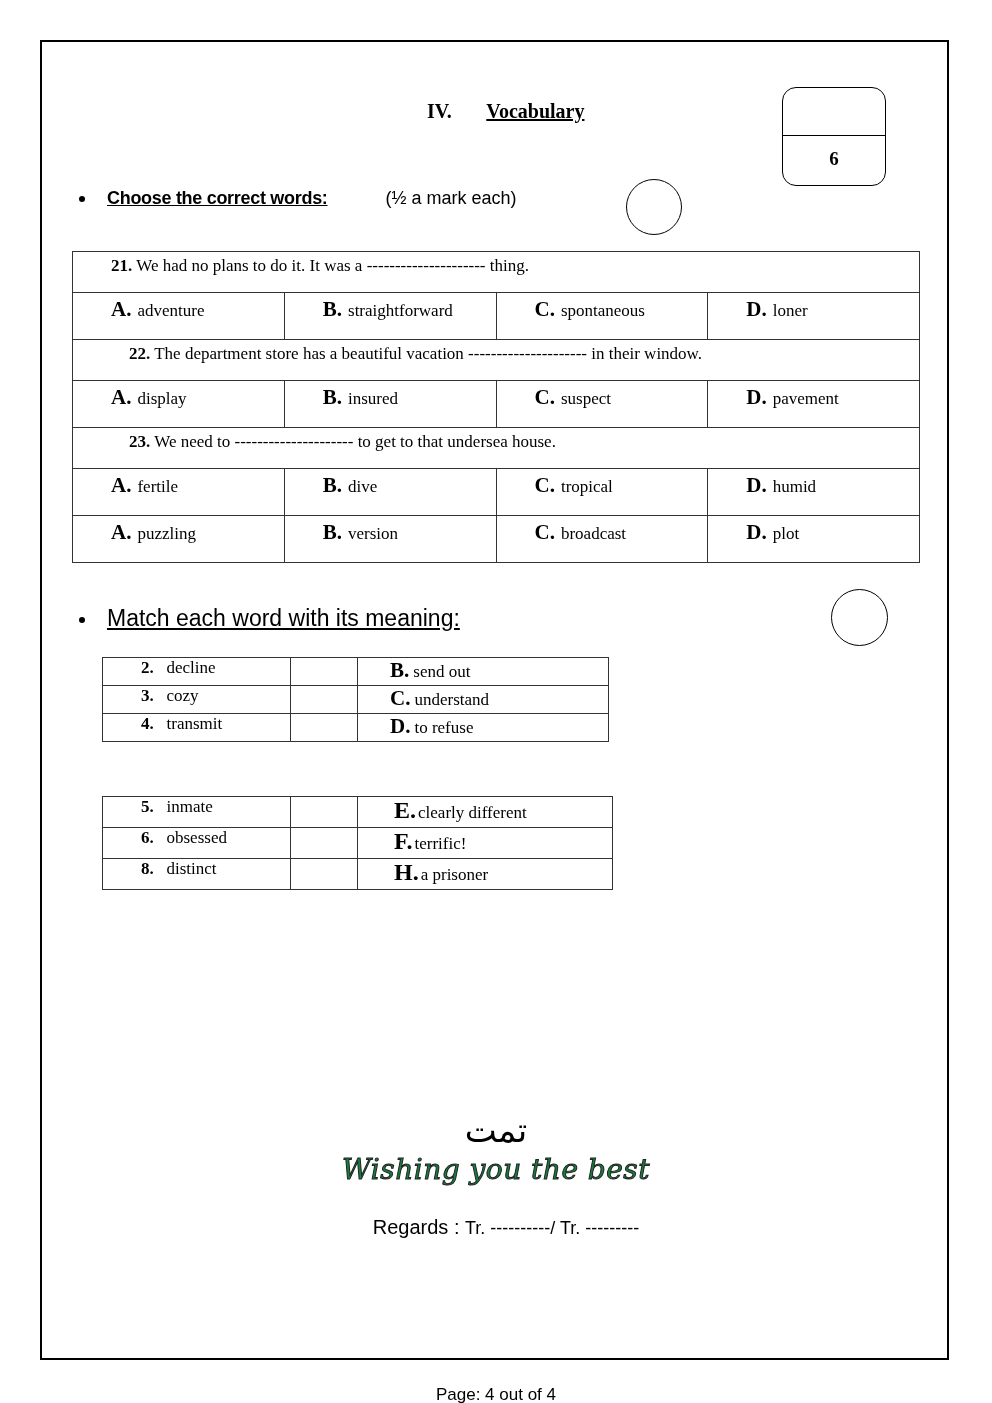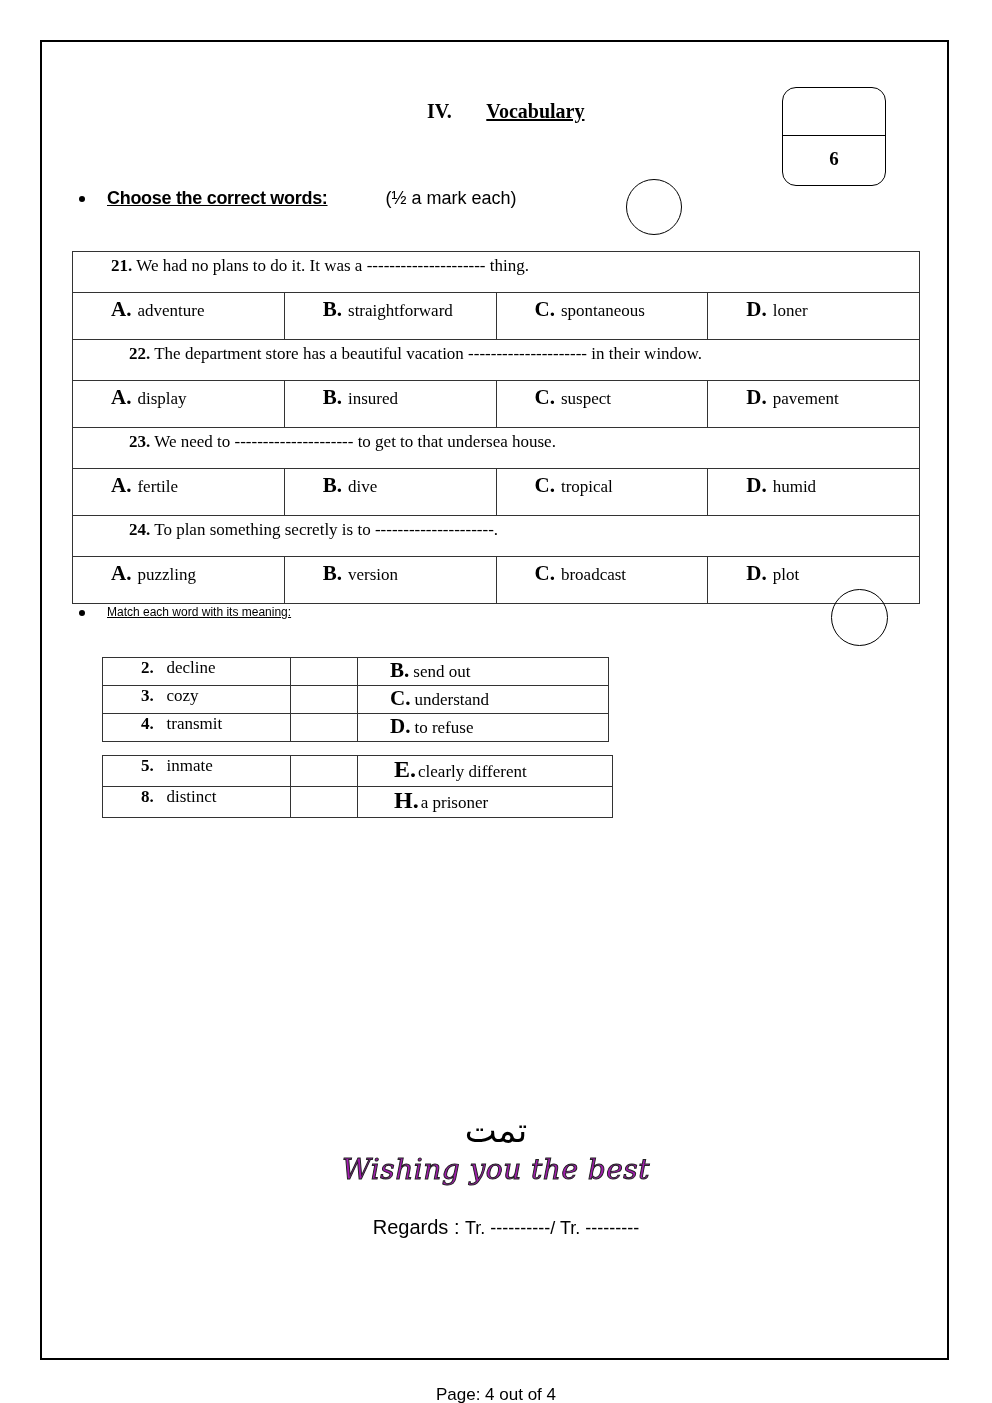--- a/index.html
+++ b/index.html
@@ -11,45 +11,45 @@
   .heading .title { text-decoration:underline; }
   .scorebox { left:782px; top:87px; width:104px; height:99px; border:1.5px solid #000; border-radius:14px; box-sizing:border-box; }
   .scorebox .mid { position:absolute; left:0; right:0; top:47px; border-top:1.5px solid #000; }
   .scorebox .val { position:absolute; left:0; right:0; top:60px; text-align:center; font-weight:bold; font-size:19px; }
   .circle { width:56px; height:56px; border:1.8px solid #000; border-radius:50%; box-sizing:border-box; }
   .bullet { font-family:"Liberation Sans", sans-serif; font-size:18px; }
   .bullet .dot { display:inline-block; width:6px; height:6px; background:#000; border-radius:50%; margin-right:22px; vertical-align:middle; }
   .s1 { left:79px; top:188px; }
   .s1 .lbl { font-weight:bold; text-decoration:underline; letter-spacing:-0.3px;margin-top:24px; }
   .s1 .marks { margin-left:58px; }
-  .s2 { left:79px; top:605px; font-size:12px; }
+  .s2 { left:79px; top:605px; font-size:23px; }
   .s2 .lbl { text-decoration:underline; }
   table { border-collapse:collapse; }
   .mcq { position:absolute; left:72px; top:251px; width:848px; }
   .mcq td { border:1.3px solid #333; height:36px; padding:0; font-size:17px; vertical-align:top; }
   .mcq td.q { padding:4px 0 0 38px; }
   .mcq td.q.indent { padding-left:56px; }
   .mcq td.opt { width:25%; padding:4px 0 6px 38px;margin-top:48px; }
   .mcq td.opt:not(:first-child) { padding-left:38px; }
   .b { font-weight:bold; }
   .optl { font-weight:bold; font-size:21px; margin-right:6px; }
   .match { position:absolute; left:102px; }
   .match td { border:1.3px solid #333; font-size:17px; padding:0; height:27px; vertical-align:top; }
   .match td.w { width:188px; padding-left:38px; box-sizing:border-box; }
   .match td.blank { width:66px; }
   .match td.m { padding-left:32px; box-sizing:border-box; }
   .m1 { top:657px; width:507px; }
   .m1 td.m { width:251px; }
-  .m2 { top:755px; width:511px; }
+  .m2 { top:796px; width:511px; }
   .m2 td { height:30px; }
   .m2 td.m { width:255px; padding-left:36px; }
   .ml { font-weight:bold; font-size:21px; margin-right:4px; }
   .m2 .ml { font-size:24px; margin-right:2px; }
   .arabic { left:0; width:992px; top:1110px; text-align:center; font-size:34px; font-family:"DejaVu Sans", sans-serif; }
-  .wish { left:0; width:992px; top:1153px; text-align:center; font-size:28px; font-style:italic; font-family:"DejaVu Serif", serif; color:#a21caf; -webkit-text-stroke:1px #222; letter-spacing:0.5px; }
+  .wish { left:0; width:992px; top:1153px; text-align:center; font-size:28px; font-style:italic; font-family:"DejaVu Serif", serif; color:#15803d; -webkit-text-stroke:1px #222; letter-spacing:0.5px; }
   .regards { left:0; width:1012px; top:1216px; text-align:center; font-size:20px; font-family:"Liberation Sans", sans-serif; }
   .regards .tr { font-size:18px; }
   .page { left:0; width:992px; top:1385px; text-align:center; font-size:17px; font-family:"Liberation Sans", sans-serif; }
 </style>
 </head>
 <body>
 
 <div class="frame"></div>
 
 <div class="abs heading">
@@ -90,23 +90,20 @@
       <tr>
         <td colspan="4" class="q indent"><span class="b">23.</span> <span>We need to --------------------- to get to that undersea house.</span></td>
       </tr>
       <tr>
         <td class="opt"><span class="optl">A.</span><span>fertile</span></td>
         <td class="opt"><span class="optl">B.</span><span>dive</span></td>
         <td class="opt"><span class="optl">C.</span><span>tropical</span></td>
         <td class="opt"><span class="optl">D.</span><span>humid</span></td>
       </tr>
       <tr>
-        <td colspan="4" class="q indent"><span class="b">24.</span> <span>To plan something secretly is to ---------------------.</span></td>
-      </tr>
-      <tr>
         <td class="opt"><span class="optl">A.</span><span>puzzling</span></td>
         <td class="opt"><span class="optl">B.</span><span>version</span></td>
         <td class="opt"><span class="optl">C.</span><span>broadcast</span></td>
         <td class="opt"><span class="optl">D.</span><span>plot</span></td>
       </tr>
     </tbody>
 </table>
 
 <div class="abs bullet s2">
   <span class="dot"></span><span class="lbl">Match each word with its meaning:</span>
@@ -133,20 +130,25 @@
     </tbody>
   </table>
 <table class="match m2">
     <tbody id="m2-body">
       <tr>
         <td class="w"><span class="b">5.</span>&nbsp;&nbsp; <span>inmate</span></td>
         <td class="blank"></td>
         <td class="m"><span class="ml">E.</span><span>clearly different</span></td>
       </tr>
       <tr>
+        <td class="w"><span class="b">6.</span>&nbsp;&nbsp; <span>obsessed</span></td>
+        <td class="blank"></td>
+        <td class="m"><span class="ml">F.</span><span>terrific!</span></td>
+      </tr>
+      <tr>
         <td class="w"><span class="b">8.</span>&nbsp;&nbsp; <span>distinct</span></td>
         <td class="blank"></td>
         <td class="m"><span class="ml">H.</span><span>a prisoner</span></td>
       </tr>
     </tbody>
   </table>
 
 <div class="abs arabic">تمت</div>
 <div class="abs wish">Wishing you the best</div>
 <div class="abs regards">

